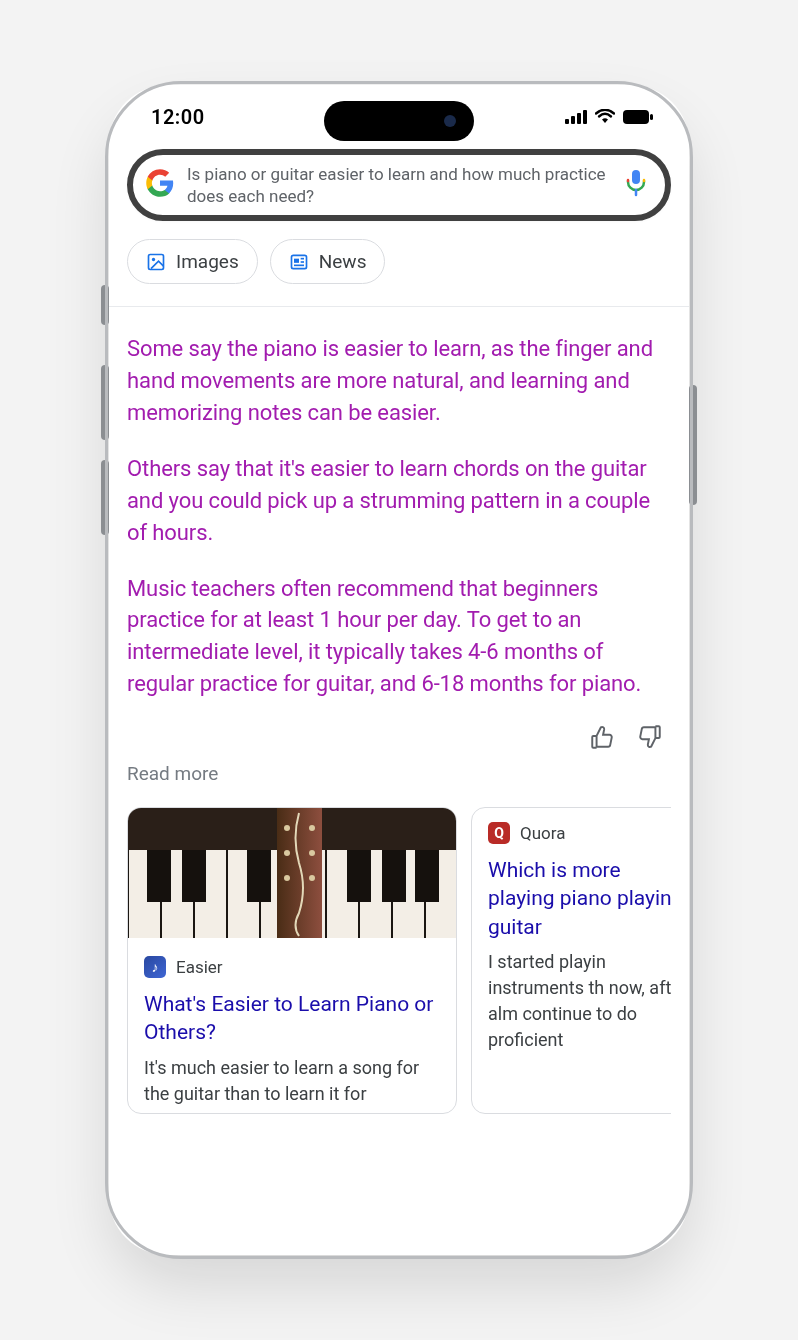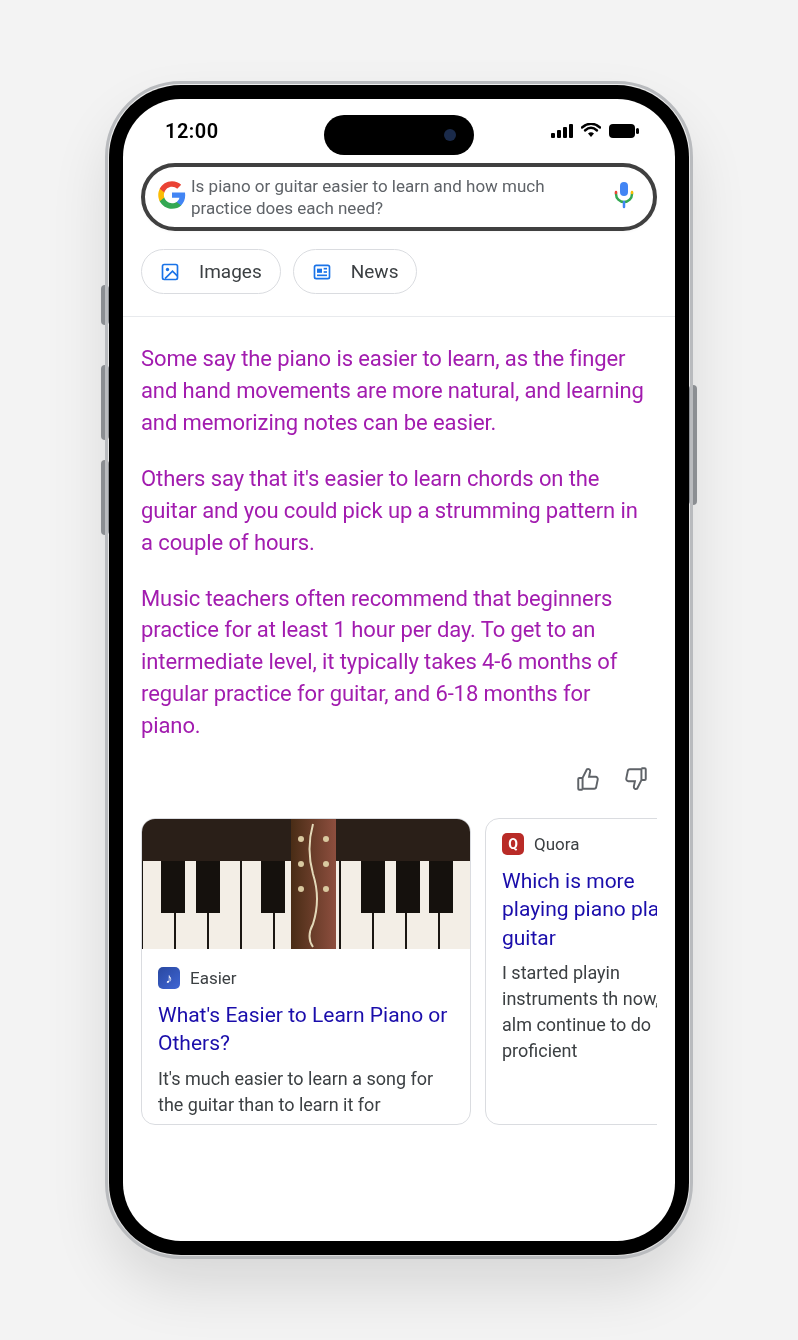--- a/index.html
+++ b/index.html
@@ -11,21 +11,20 @@
     justify-content: center;
     font-family: -apple-system, Roboto, Arial, sans-serif;
     width: 798px;
     height: 1340px;
   }
   .phone-frame {
     width: 580px;
     height: 1170px;
     background: #000;
     border-radius: 72px;
-    padding: 14px;
     position: relative;
     box-shadow: 0 30px 60px rgba(0,0,0,0.12);
   }
   .phone-outer {
     position: absolute;
     inset: -4px;
     border-radius: 76px;
     border: 3px solid #b9bbbe;
     pointer-events: none;
     z-index: 2;
@@ -73,47 +72,47 @@
     padding: 0 36px 0 42px;
     font-size: 20px;
     font-weight: 600;
     letter-spacing: 0.5px;
   }
   .status-right { display:flex; align-items:center; gap:8px; }
   .content {
     padding: 0 18px;
   }
   .search-wrap {
-    border: 4px solid #404040;
+    border: 6px solid #404040;
     border-radius: 50px;
     display: flex;
     align-items: center;
     padding: 8px 18px 8px 12px;
-    gap: 4px;
+    gap: 12px;
     box-shadow: 0 1px 3px rgba(0,0,0,0.03);
   }
   .g-logo { flex:0 0 auto; }
   .search-text {
     flex: 1;
     font-size: 17px;
     color: #5f6368;
     line-height: 1.3;
   }
   .mic-icon { flex:0 0 auto; }
   .chip-row {
     display: flex;
     gap: 12px;
     margin-top: 18px;
     overflow: hidden;
     padding-bottom:4px;
   }
   .chip {
     display: flex;
     align-items: center;
-    gap: 19px;
+    gap: 10px;
     border: 1px solid #dadce0;
     border-radius: 50px;
     padding: 10px 18px;
     font-size: 19px;
     color: #3c4043;
     white-space: nowrap;
   }
   .chip .cicon { color:#1a73e8; display:inline-flex; }
   .divider {
     height:1px;
@@ -291,20 +290,21 @@
               <path d="M7 22 H4 a1 1 0 0 1 -1-1 V12 a1 1 0 0 1 1-1 H7 M7 11 V22 M7 11 l4-8 a2 2 0 0 1 3 2 l-1 5 h6 a2 2 0 0 1 2 2.3 l-1.4 7 a2 2 0 0 1 -2 1.7 H7"></path>
             </svg>
         </span>
         <span>
           <svg width="26" height="26" viewBox="0 0 24 24" fill="none" stroke="#5f6368" stroke-width="1.8">
               <path d="M17 2 H20 a1 1 0 0 1 1 1 V12 a1 1 0 0 1 -1 1 H17 M17 13 V2 M17 13 l-4 8 a2 2 0 0 1 -3 -2 l1-5 H5 a2 2 0 0 1 -2-2.3 l1.4-7 a2 2 0 0 1 2-1.7 H17"></path>
             </svg>
         </span>
       </div>
 
+      <div class="readmore">Read more</div>
 
       <div class="cards-row">
         <div class="card card-a">
           <svg class="thumb" viewBox="0 0 330 130" preserveAspectRatio="xMidYMid slice">
             <rect width="330" height="130" fill="#2a1f18"></rect>
 
             <rect x="0" y="42" width="330" height="88" fill="#f3eee6"></rect>
             <g fill="#1a1612">
               <rect x="0" y="42" width="2" height="88"></rect>
                 <rect x="33" y="42" width="2" height="88"></rect>

